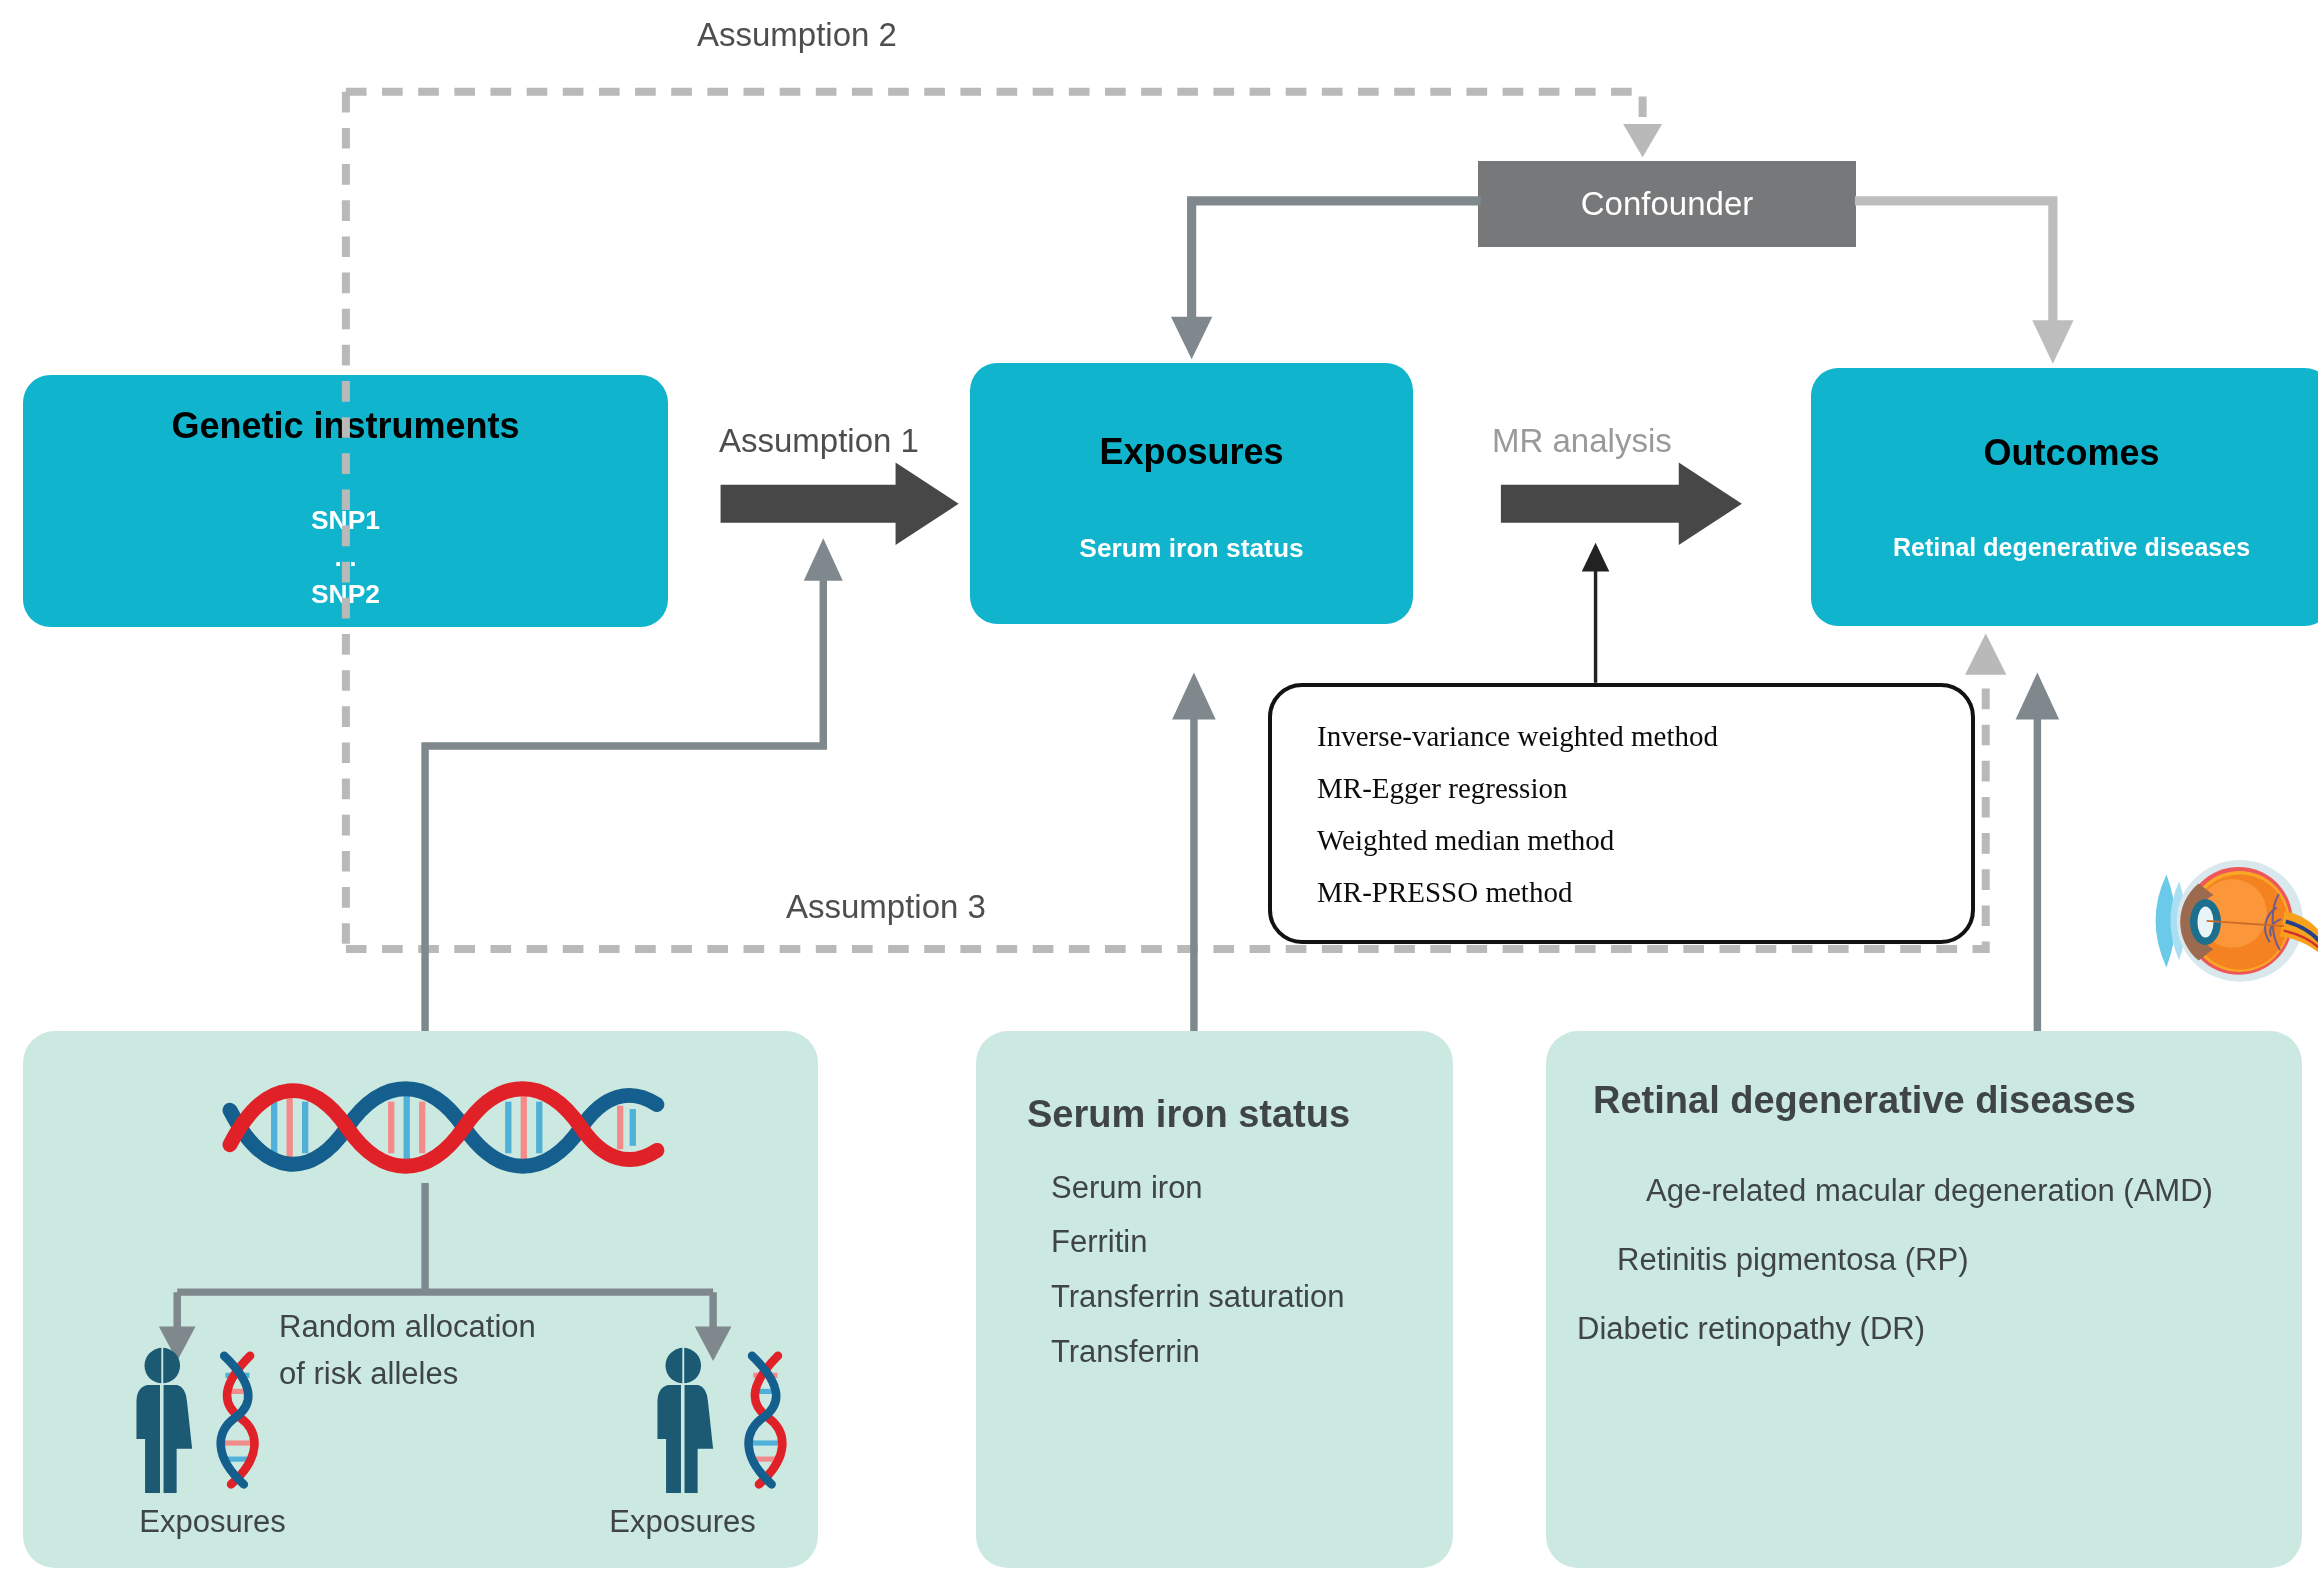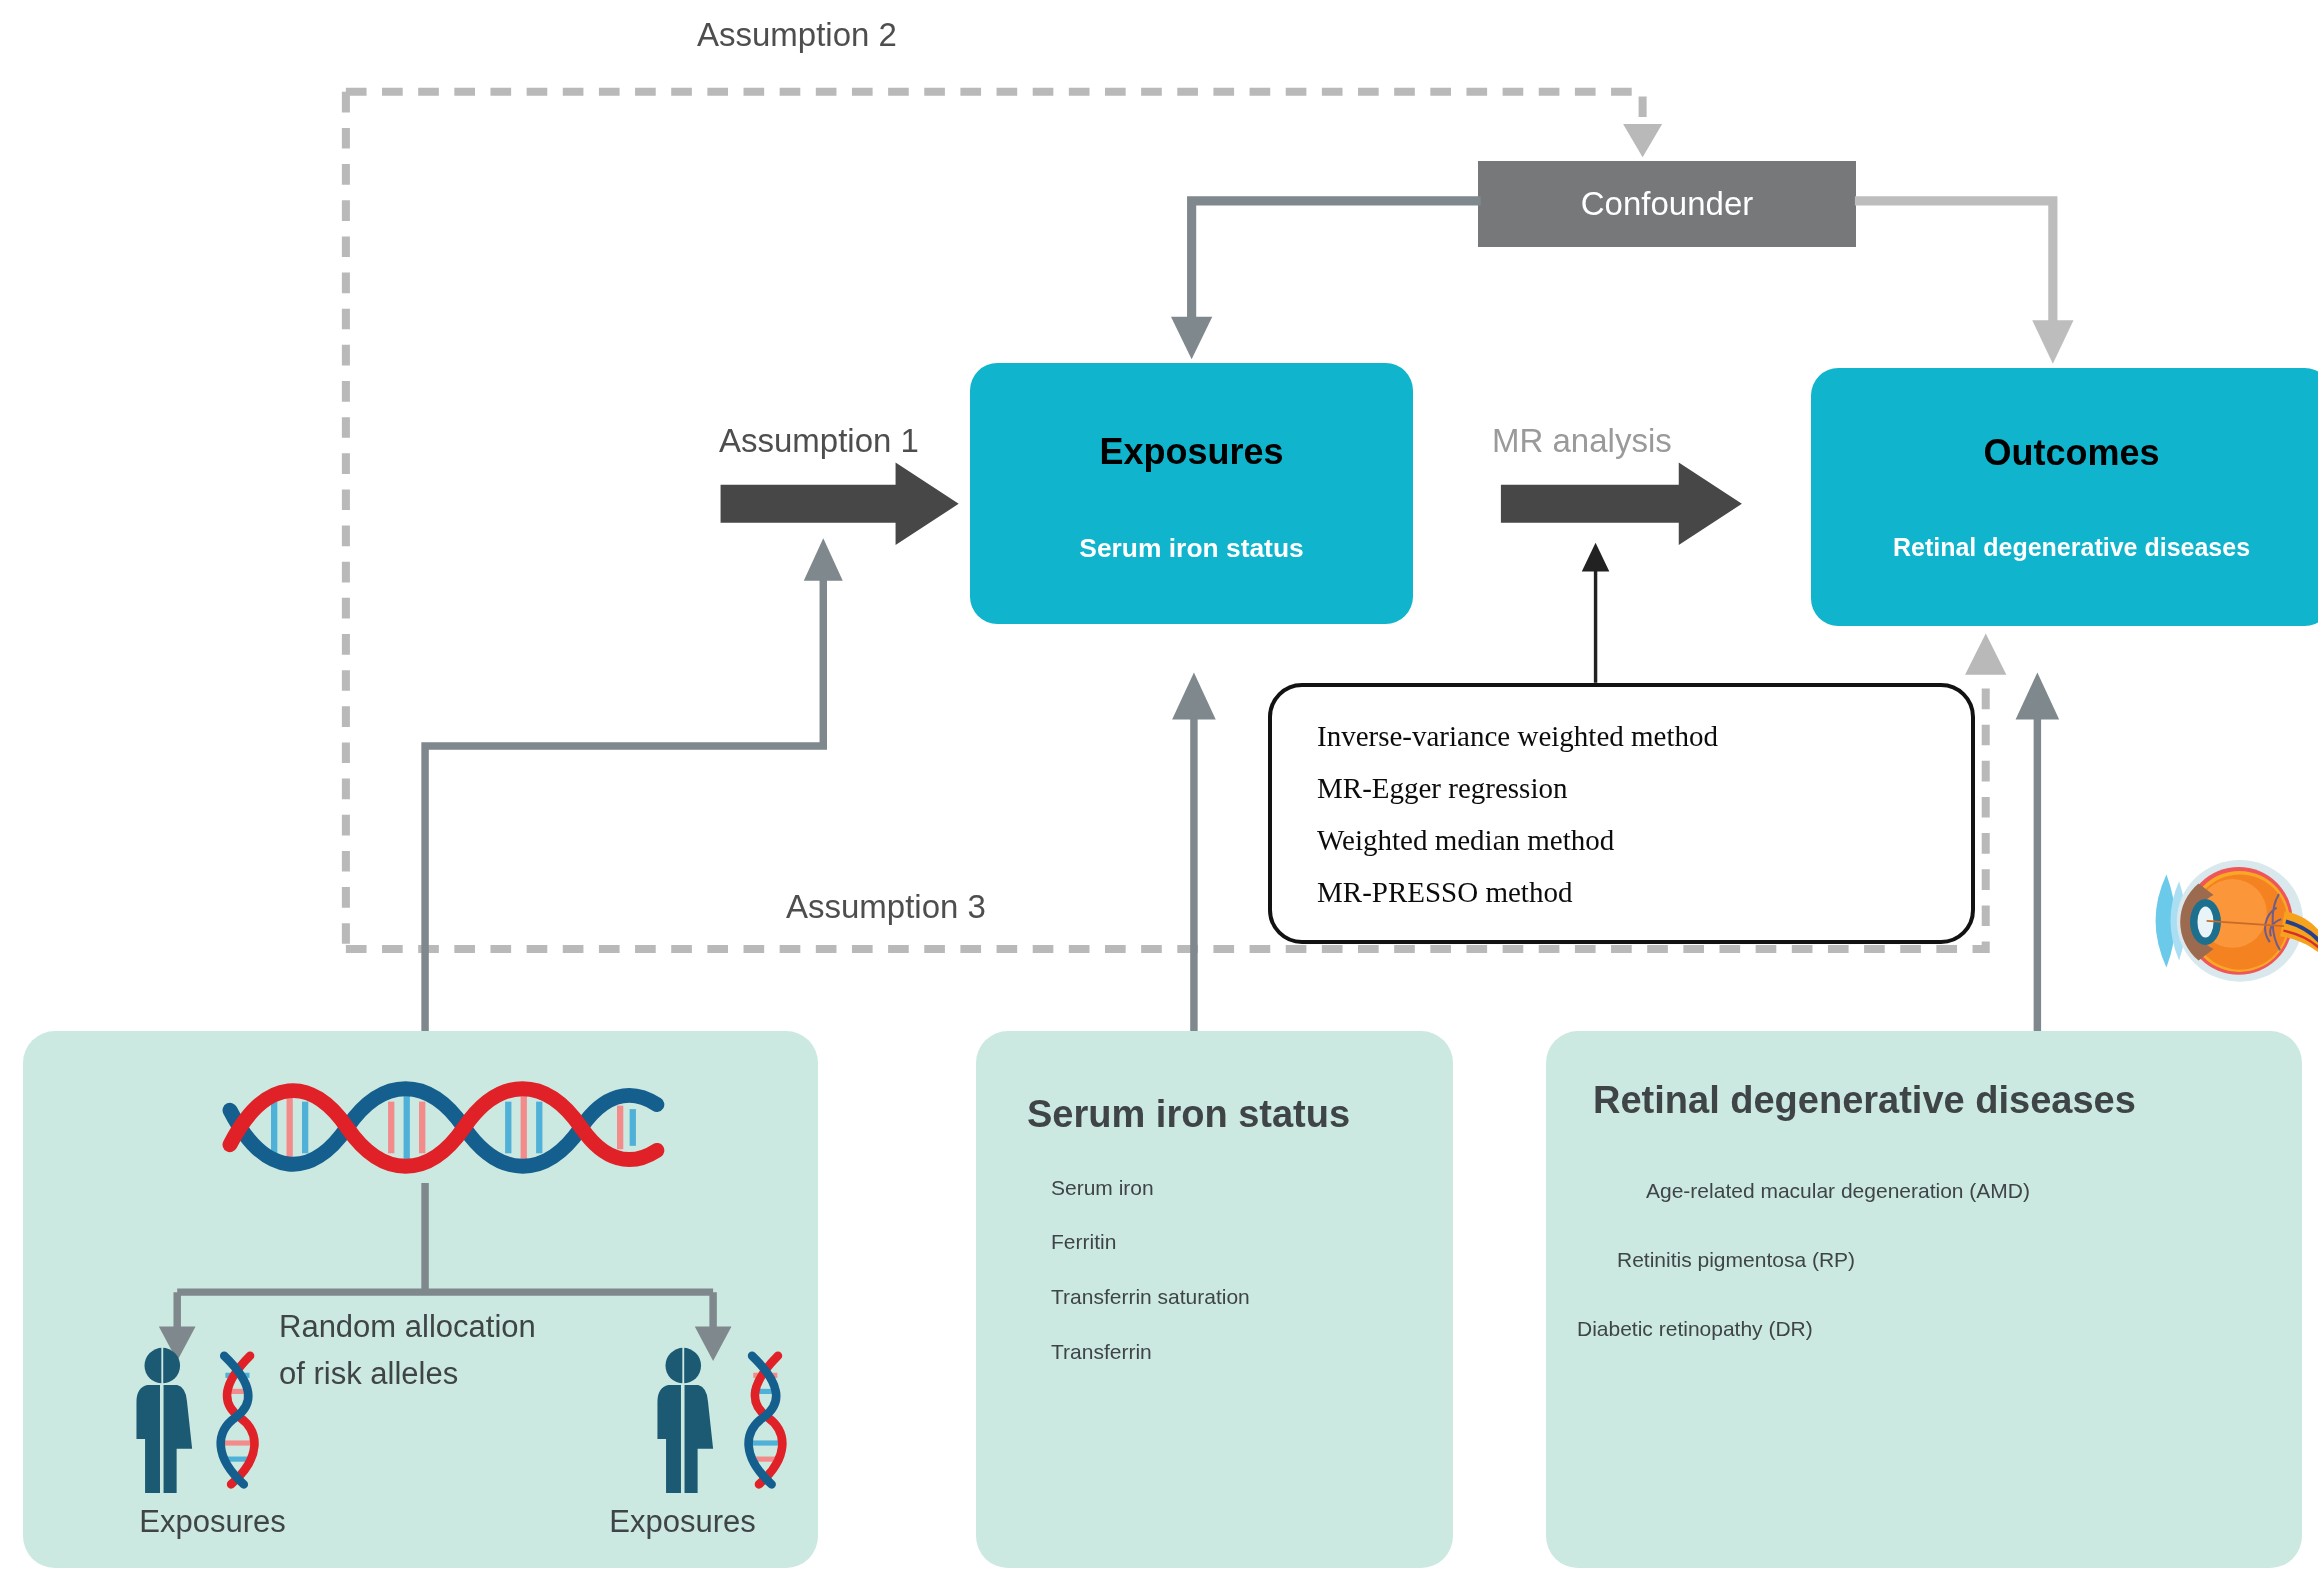--- a/index.html
+++ b/index.html
@@ -25,37 +25,45 @@
     display:flex;align-items:center;justify-content:center;color:#fff;font-size:33px;border-radius:0;
   }
   .methods{
     position:absolute;left:1268px;top:683px;width:654px;height:253px;background:#fff;
     border:4px solid #121212;border-radius:34px;display:flex;flex-direction:column;justify-content:center;
     padding-left:45px;gap:22px;font-family:Liberation Serif, serif;
   }
   .methods .mitem{font-size:29px;color:#0c0c0c;line-height:30px;}
   .mintbox{background:var(--mint);border-radius:32px;}
   .minttitle{position:absolute;font-size:38px;font-weight:bold;color:var(--text-dark);}
-  .mintitem{position:absolute;font-size:21px;color:var(--text-dark);line-height:31px;}
+  .mintitem{position:absolute;font-size:31px;color:var(--text-dark);line-height:31px;}
   .glabel{position:absolute;text-align:left;font-size:33px;color:var(--label-dark);}
   .glabel.light{color:var(--label-light);}
   .caption{position:absolute;text-align:center;font-size:31px;color:var(--text-dark);}
   .alloc-note{position:absolute;font-size:31px;color:var(--text-dark);line-height:47px;}
 </style>
 </head>
 <body>
 
 <div class="canvas">
 
   <svg class="layer z1" viewBox="0 0 4040 2745">
     <path d="M602 160 H2862 V222" style="stroke:var(--dash-gray)" stroke-width="14" stroke-dasharray="36 27" fill="none"></path>
     <path d="M602 160 V1654" style="stroke:var(--dash-gray)" stroke-width="14" stroke-dasharray="36 27" fill="none"></path>
     <path d="M602 1654 H3460 V1190" style="stroke:var(--dash-gray)" stroke-width="14" stroke-dasharray="36 27" fill="none"></path>
   </svg>
 
+  <div class="box cyanbox" style="left:23px;top:375px;width:645px;height:252px;">
+    <div class="btitle" style="top:30px;">Genetic instruments</div>
+    <div class="snpcol" style="top:127px;">
+      <div>SNP1</div>
+      <div>...</div>
+      <div>SNP2</div>
+    </div>
+  </div>
 
   <div class="box cyanbox" style="left:970px;top:363px;width:443px;height:261px;">
     <div class="btitle" style="top:68px;">Exposures</div>
     <div class="bsub" style="top:170px;">Serum iron status</div>
   </div>
 
   <div class="box cyanbox" style="left:1811px;top:368px;width:521px;height:258px;">
     <div class="btitle" style="top:64px;">Outcomes</div>
     <div class="bsub" style="top:165px;font-size:25px;">Retinal degenerative diseases</div>
   </div>

